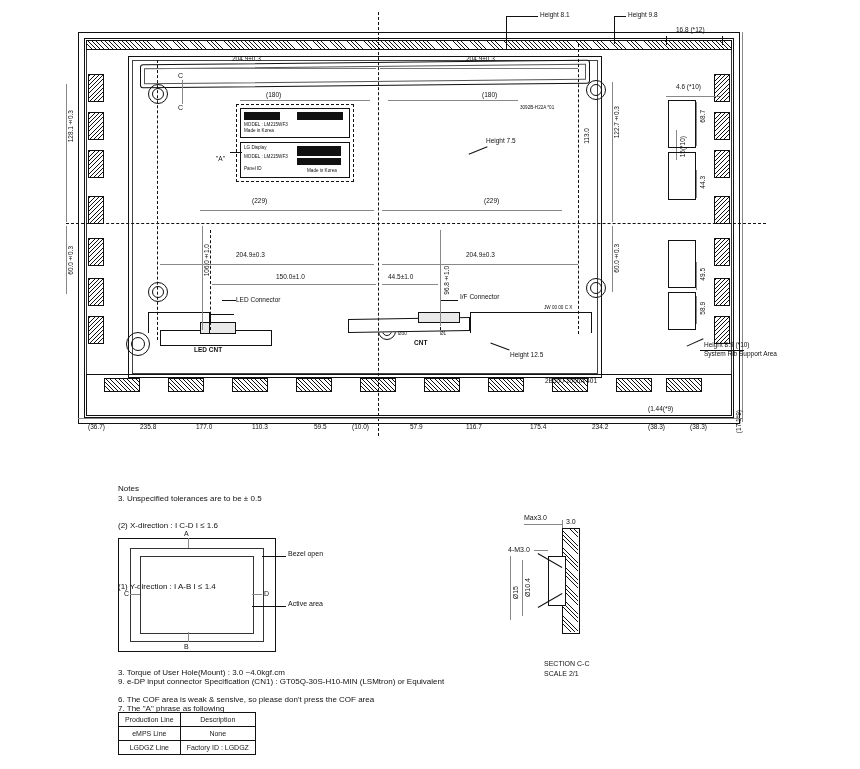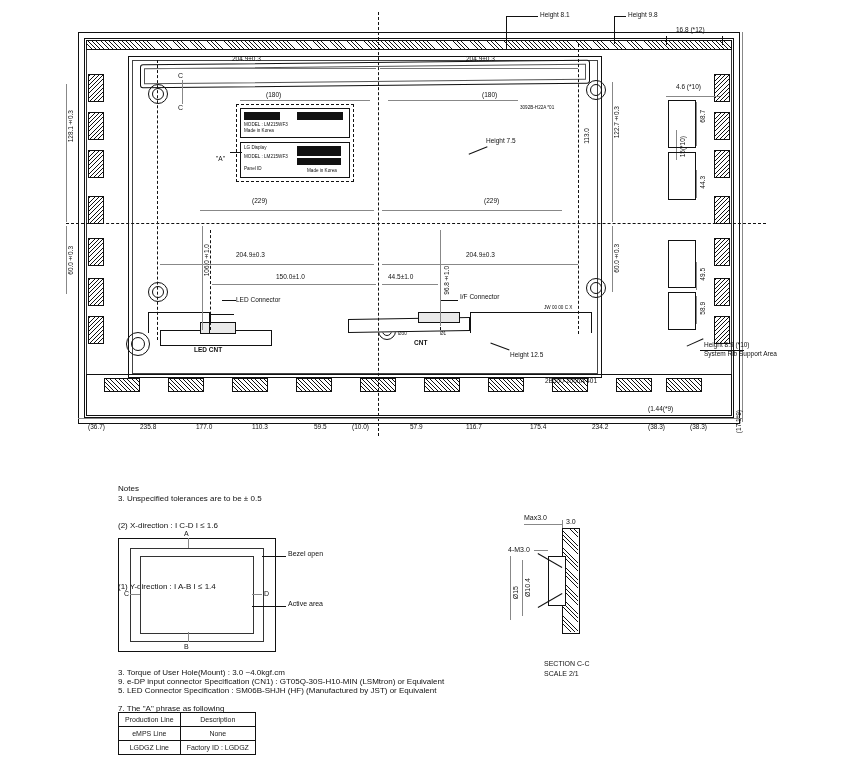--- a/index.html
+++ b/index.html
@@ -260,21 +260,21 @@
   <div class="abs txt7" style="left:178px;top:104px;">C</div>
   <div class="abs line vl" style="left:182px;top:80px;height:24px;background:#888;width:0.5px;"></div>
 
   <div class="abs txt8" style="left:118px;top:484px;">Notes</div>
   <div class="abs txt8" style="left:118px;top:494px;">3. Unspecified tolerances are to be ± 0.5</div>
   <div class="abs txt8" style="left:118px;top:540px;margin-top:42px;">    (1) Y-direction : I A-B I ≤ 1.4</div>
   <div class="abs txt8" style="left:118px;top:521px;">    (2) X-direction : I C-D I ≤ 1.6</div>
 
   <div class="abs txt8" style="left:118px;top:668px;">3. Torque of User Hole(Mount) : 3.0 ~4.0kgf.cm</div>
   <div class="abs txt8" style="left:118px;top:677px;">9. e-DP input connector Specification (CN1) :   GT05Q-30S-H10-MIN (LSMtron) or  Equivalent</div>
-  <div class="abs txt8" style="left:118px;top:686px;">5. LED Connector Specification : SM06B-SHJH (HF) (Manufactured by JST) or  Equivalent</div>
+  <div class="abs txt8" style="left:118px;top:695px;">6. The COF area is weak &amp; sensive, so please don't press the COF area</div>
   <div class="abs txt8" style="left:118px;top:704px;">7. The "A" phrase as following</div>
 
   <div class="abs rect-ol" style="left:118px;top:538px;width:156px;height:112px;"></div>
   <div class="abs rect-ol" style="left:130px;top:548px;width:132px;height:92px;border-color:#333;"></div>
   <div class="abs rect-ol" style="left:140px;top:556px;width:112px;height:76px;border-color:#333;"></div>
 
   <div class="abs txt7" style="left:184px;top:530px;">A</div>
   <div class="abs line vl" style="left:188px;top:538px;height:10px;background:#888;width:0.5px;"></div>
   <div class="abs txt7" style="left:184px;top:643px;">B</div>
   <div class="abs line vl" style="left:188px;top:632px;height:10px;background:#888;width:0.5px;"></div>

